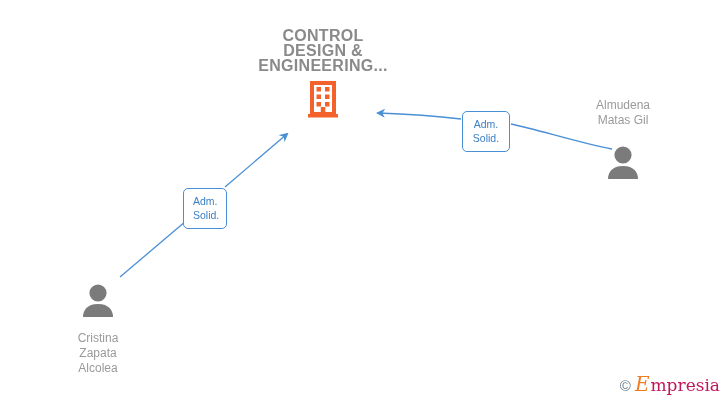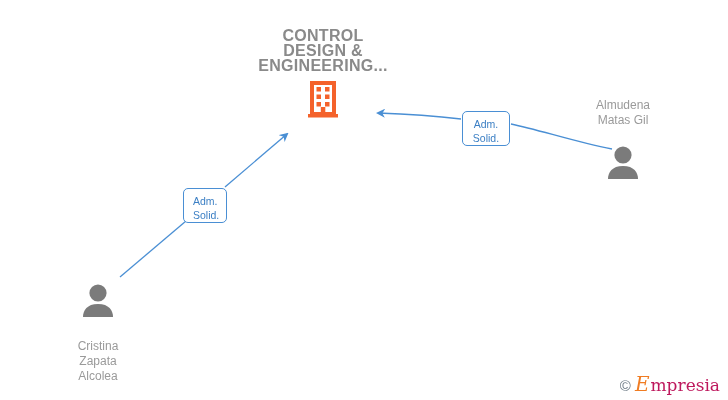--- a/index.html
+++ b/index.html
@@ -57,35 +57,35 @@
     display: block;
     margin: 0 auto;
   }
   .person-name {
     font-size: 12px;
     color: #9a9a9a;
     line-height: 15px;
     white-space: pre-line;
   }
   #person-left  { left: 33px;  top: 283px; }
-  #person-left .person-name { margin-top: 16px; }
+  #person-left .person-name { margin-top: 8px; }
   #person-right { left: 558px; top: 98px; }
   #person-right .person-name { margin-bottom: 17px; }
 
   
   .rel-label {
     position: absolute;
     border: 1px solid #4a8fd4;
     border-radius: 5px;
     background: #ffffff;
     color: #3b7fc4;
     font-size: 10.5px;
     line-height: 14px;
     text-align: center;
-    padding: 5px 9px 0 9px;
+    padding: 5px 9px 6px 9px;
     white-space: pre-line;
     box-sizing: border-box;
   }
   #rel-label-left  { left: 183px; top: 188px; width: 44px; }
   #rel-label-right { left: 462px; top: 111px; width: 48px; }
 
   
   .watermark {
     position: absolute;
     right: 8px;

